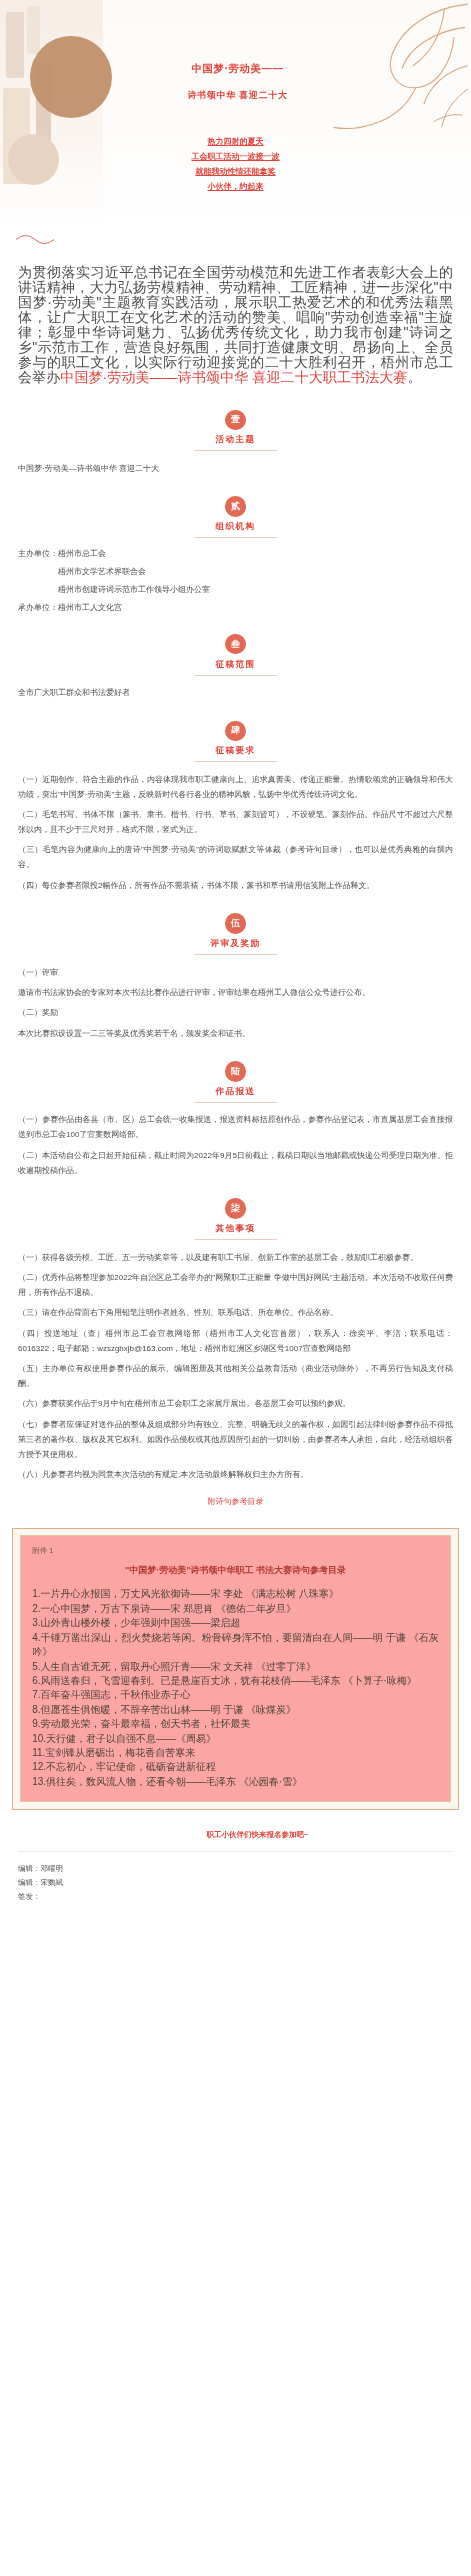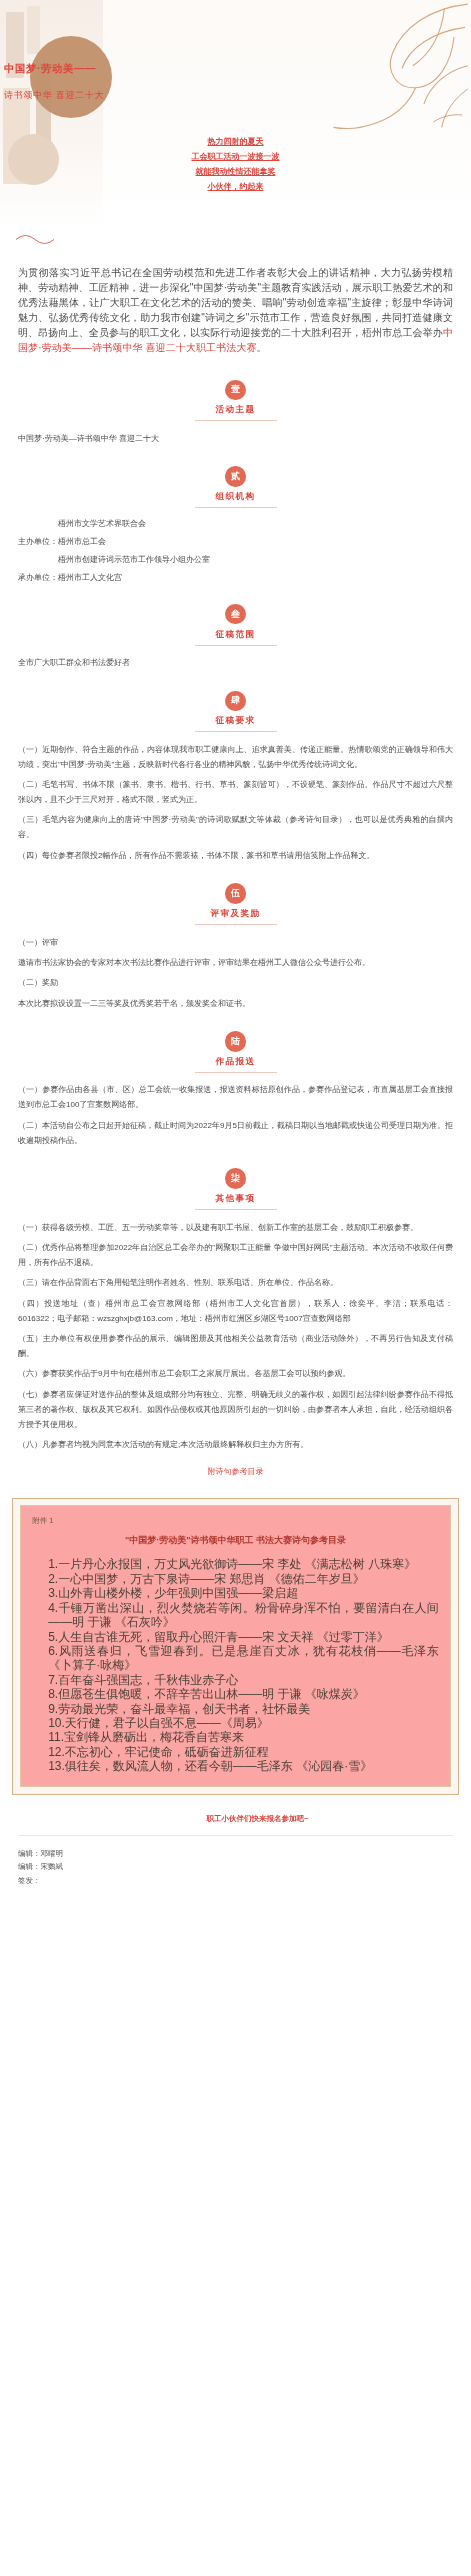--- a/index.html
+++ b/index.html
@@ -31,39 +31,39 @@
   .blob {
     position: absolute; width: 82px; height: 82px; border-radius: 50%;
     background: #c08f6a; left: 30px; top: 36px; opacity: .95;
   }
   .blob2 {
     position: absolute; width: 51px; height: 51px; border-radius: 50%;
     background: #e7d3c2; left: 8.2px; top: 134px;
   }
   .leaf-line { position:absolute; width: 206px; height: 137px; right: 2.7px; top: 0; }
   .hero-title-wrap {
-    position: absolute; left: 4px; right: 0; top: 60px; 
+    position: absolute; left: 4px; right: 0; top: 60px; text-align: center;
   }
   .hero-title {
     color: #e0443a; font-size: 10.3px; font-weight: bold; letter-spacing: 0.7px;
     line-height: 18px;
   }
   .hero-sub {
-    color: #e0443a; font-size: 9px; font-weight: normal; letter-spacing: 0.7px;
+    color: #e0443a; font-size: 9px; font-weight: bold; letter-spacing: 0.7px;
     margin-top: 11px;
   }
   .hero-lines {
     position: absolute; left:0; right: 0; top: 134px; text-align: center;
     color: #e0443a; font-size: 8px; font-weight: bold; line-height: 15px; text-decoration: underline;
   }
 
   
   .intro {
     padding: 12.3px 18px 6.9px 18px;
-    font-size: 10px;
+    font-size: 14px;
     line-height: 15px;
     text-align: justify;
     color: #4b4b4b;
     letter-spacing: 0.1px;
   }
   .intro .hl { color: #e0443a; }
   .wavy {
     height: 19px; margin: 4.1px 0 1.4px 0;
   }
 
@@ -104,21 +104,21 @@
     border: 0.7px solid #e2c6a4;
     padding: 9.6px 11px 12.3px 11px;
     background: #fca5a5;
   }
   .appendix-tag { font-size: 7.5px; color: #6b5a45; margin-bottom: 6.9px; }
   .appendix-title {
     text-align: center; color: #b03a2e; font-size: 9px; font-weight: bold;
     line-height: 15px; margin-bottom: 9.6px;
   }
   .poem-line {
-    font-size: 12px; line-height: 14.4px; color: #4a4136; text-align: justify; margin-left: 16px;
+    font-size: 10px; line-height: 14.4px; color: #4a4136; text-align: justify;
   }
 
   .footer-note {
     text-align: center; color: #e0443a; font-size: 7.5px;
     padding: 9.6px 0 4.1px 0; font-weight: bold; margin-left: 44px;
   }
   .sign {
     padding: 4.1px 18px 13.7px 18px; font-size: 7.5px; line-height: 13.7px; color: #555;
   }
   .attach-link {
@@ -186,22 +186,22 @@
     <div class="sec-divider"></div>
   </div>
   <div class="para center">中国梦·劳动美—诗书颂中华 喜迎二十大</div>
 
   
   <div class="sec-head">
     <div class="badge">贰</div>
     <div class="sec-title">组织机构</div>
     <div class="sec-divider"></div>
   </div>
+  <div class="para tight">主办单位：梧州市总工会</div>
   <div class="para tight">　　　　　梧州市文学艺术界联合会</div>
-  <div class="para tight">主办单位：梧州市总工会</div>
   <div class="para tight">　　　　　梧州市创建诗词示范市工作领导小组办公室</div>
   <div class="para tight">承办单位：梧州市工人文化宫</div>
 
   
   <div class="sec-head">
     <div class="badge">叁</div>
     <div class="sec-title">征稿范围</div>
     <div class="sec-divider"></div>
   </div>
   <div class="para center">全市广大职工群众和书法爱好者</div>

